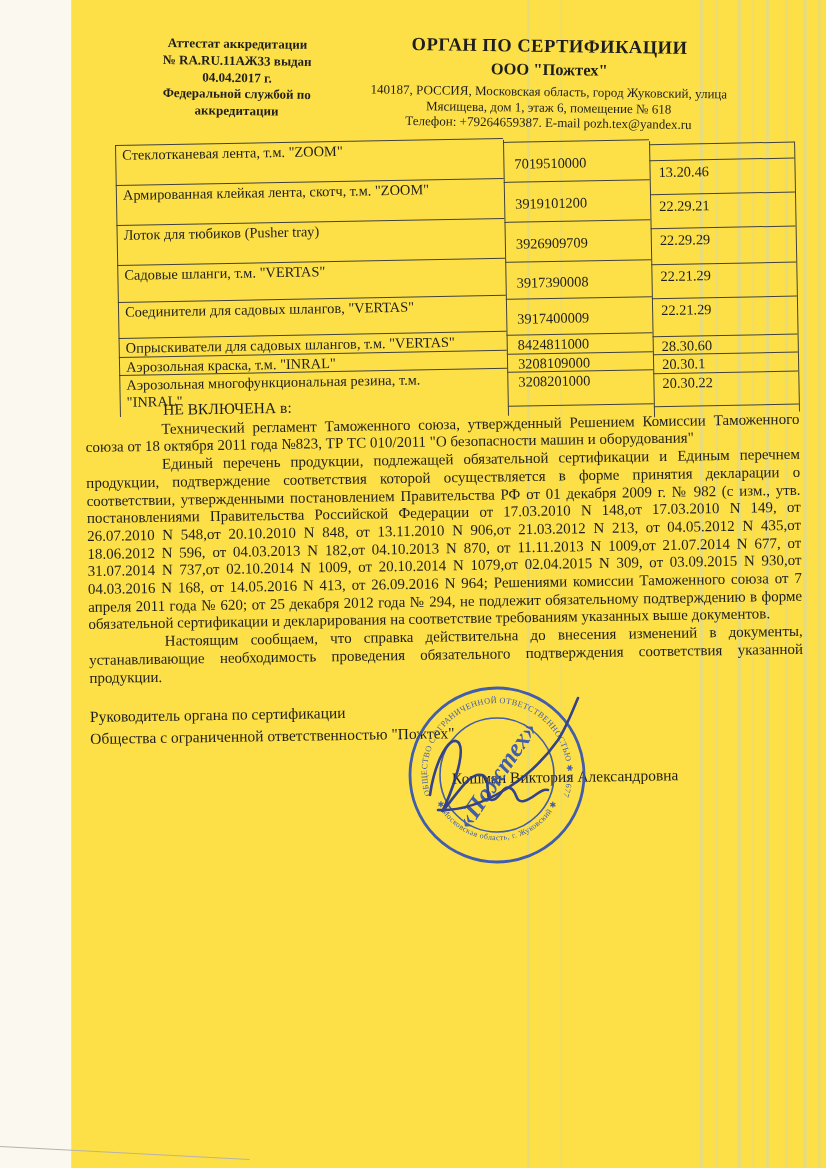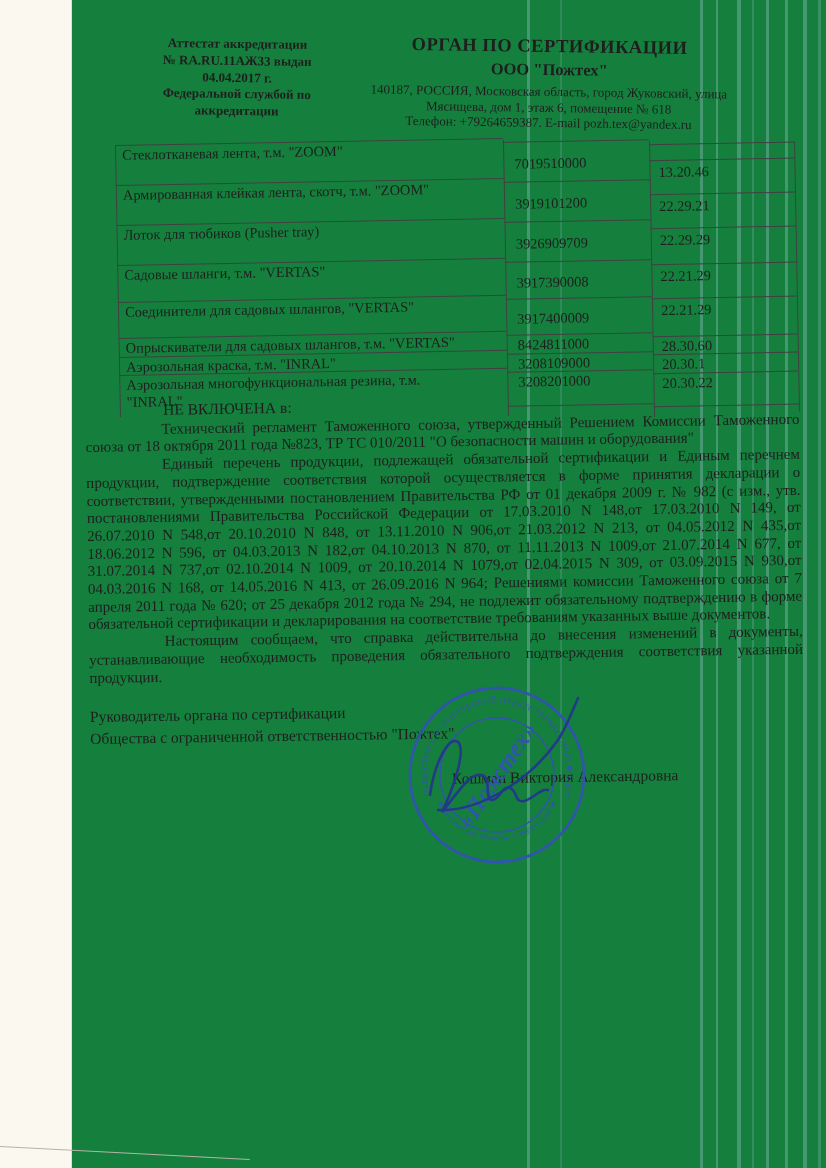--- a/index.html
+++ b/index.html
@@ -1,16 +1,16 @@
 <!DOCTYPE html>
 <html><head>
 <meta charset="utf-8">
 <style>
   html,body{margin:0;padding:0;background:#e9e9e9;}
-  #page{position:relative;width:826px;height:1168px;background:#15803d;overflow:hidden;
+  #page{position:relative;width:826px;height:1168px;background:#fde047;overflow:hidden;
         font-family:"Liberation Serif","DejaVu Serif",serif;color:#1e1e1e;}
   
   .left-band{position:absolute;left:0;top:0;width:71px;height:1168px;background:#faf8ef;border-right:1px solid #e3dfcf;}
   .corner-line{position:absolute;left:0;top:1146px;width:250px;height:0;border-top:1.6px solid #b7b3a8;transform:rotate(3deg);transform-origin:left top;}
   .streak{position:absolute;top:0;height:1168px;background:rgba(186,210,238,.30);}
   .s1{left:527px;width:3px}.s2{left:560px;width:2px;opacity:.5}.s3{left:700px;width:3px}
   .s4{left:716px;width:2px}.s5{left:737px;width:4px}.s6{left:752px;width:2px;opacity:.6}
   .s7{left:766px;width:3px}.s8{left:785px;width:3px}.s9{left:803px;width:4px}.s10{left:818px;width:3px;opacity:.7}
 
   

